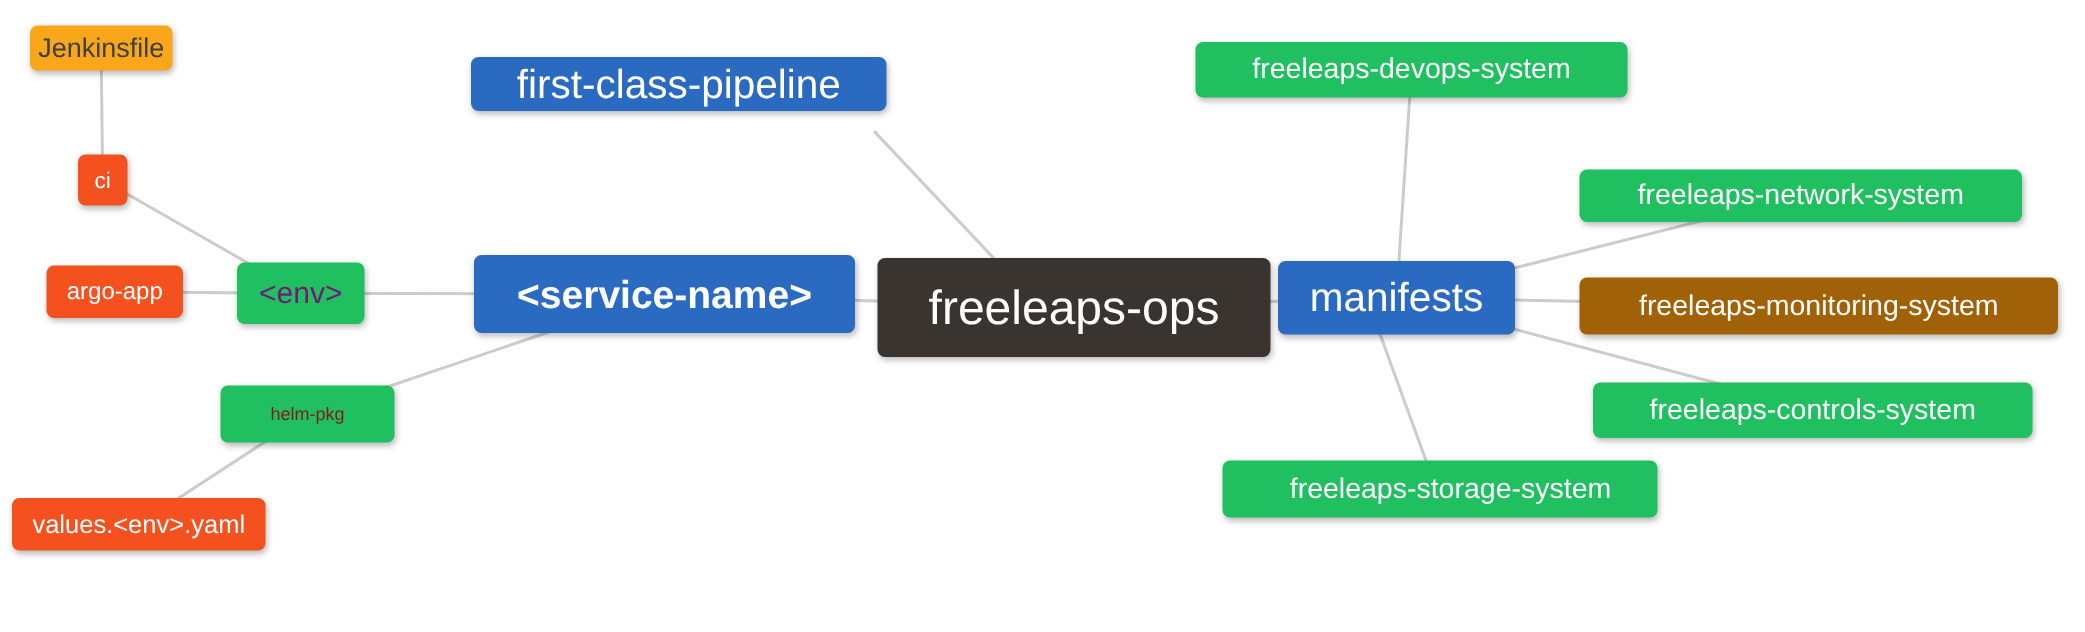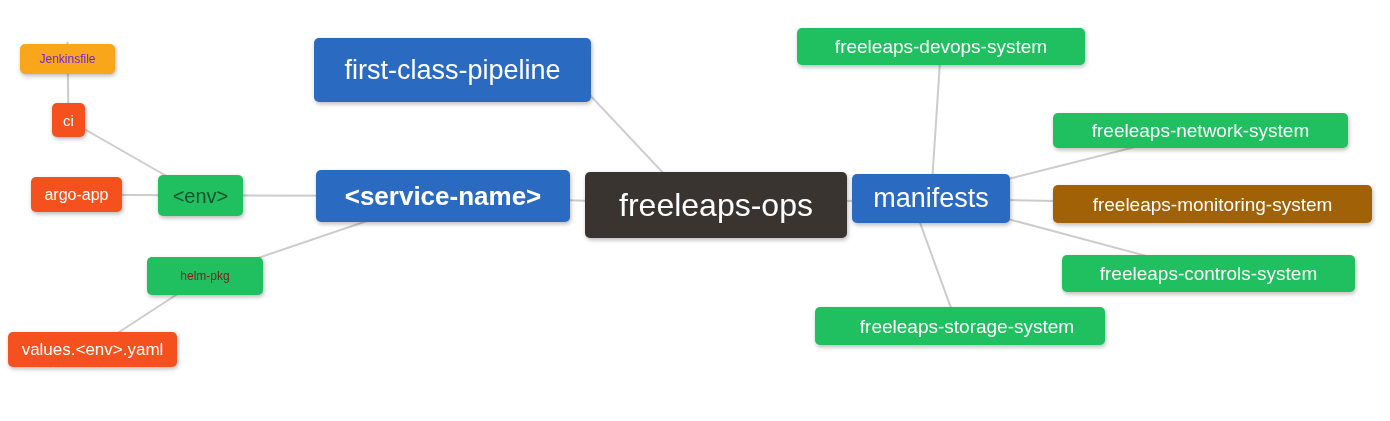--- a/index.html
+++ b/index.html
@@ -50,27 +50,27 @@
       <line stroke="#cccccc" stroke-width="2" x1="92.5" y1="349.5" x2="205" y2="276"></line>
       <line stroke="#cccccc" stroke-width="2" x1="582.69" y1="87.4" x2="663.6" y2="173.32"></line>
       <line stroke="#cccccc" stroke-width="2" x1="440.5" y1="196" x2="716" y2="205"></line>
       <line stroke="#cccccc" stroke-width="2" x1="716" y1="205" x2="931" y2="198.5"></line>
       <line stroke="#cccccc" stroke-width="2" x1="931" y1="198.5" x2="941" y2="46.5"></line>
       <line stroke="#cccccc" stroke-width="2" x1="931" y1="198.5" x2="1200.5" y2="130.5"></line>
       <line stroke="#cccccc" stroke-width="2" x1="931" y1="198.5" x2="1212.5" y2="204"></line>
       <line stroke="#cccccc" stroke-width="2" x1="931" y1="198.5" x2="1149.9" y2="256.85"></line>
       <line stroke="#cccccc" stroke-width="2" x1="918.36" y1="218.1" x2="951.3" y2="308.9"></line>
     </svg>
-<div class="node" style="left: 20px; top: 44px; width: 95px; height: 30px; font-size: 12px; background: rgb(249, 166, 26); color: #6d28d9;">Jenkinsfile</div>
+<div class="node" style="left: 20px; top: 17px; width: 95px; height: 30px; font-size: 18px; background: rgb(249, 166, 26); color: #404040;">Jenkinsfile</div>
     <div class="node" style="left: 52px; top: 103px; width: 33px; height: 34px; font-size: 15px; background: rgb(244, 81, 30); color: rgb(255, 255, 255);">ci</div>
     <div class="node" style="left: 31px; top: 177px; width: 91px; height: 35px; font-size: 16px; background: rgb(244, 81, 30); color: rgb(255, 255, 255);">argo-app</div>
-    <div class="node" style="left: 158px; top: 175px; width: 85px; height: 41px; font-size: 20px; background: rgb(32, 191, 95); color: #14532d;">&lt;env&gt;</div>
+    <div class="node" style="left: 158px; top: 175px; width: 85px; height: 41px; font-size: 20px; background: rgb(32, 191, 95); color: #701a75;">&lt;env&gt;</div>
     <div class="node" style="left: 147px; top: 257px; width: 116px; height: 38px; font-size: 12px; background: rgb(32, 191, 95); color: #7f1d1d;">helm-pkg</div>
     <div class="node" style="left: 8px; top: 332px; width: 169px; height: 35px; font-size: 17px; background: rgb(244, 81, 30); color: rgb(255, 255, 255);">values.&lt;env&gt;.yaml</div>
-    <div class="node" style="left: 314px; top: 38px; width: 277px; height: 64px; font-size: 27px; background: rgb(42, 107, 193); color: rgb(255, 255, 255);">first-class-pipeline</div>
+    <div class="node" style="left: 314px; top: 38px; width: 277px; height: 36px; font-size: 27px; background: rgb(42, 107, 193); color: rgb(255, 255, 255);">first-class-pipeline</div>
     <div class="node" style="left: 316px; top: 170px; width: 254px; height: 52px; font-size: 26px; background: rgb(42, 107, 193); color: rgb(255, 255, 255); font-weight: bold;">&lt;service-name&gt;</div>
     <div class="node" style="left: 585px; top: 172px; width: 262px; height: 66px; font-size: 32px; background: rgb(57, 52, 48); color: rgb(255, 255, 255);">freeleaps-ops</div>
     <div class="node" style="left: 852px; top: 174px; width: 158px; height: 49px; font-size: 27px; background: rgb(42, 107, 193); color: rgb(255, 255, 255);">manifests</div>
     <div class="node" style="left: 797px; top: 28px; width: 288px; height: 37px; font-size: 19px; background: rgb(32, 191, 95); color: rgb(255, 255, 255);">freeleaps-devops-system</div>
     <div class="node" style="left: 1053px; top: 113px; width: 295px; height: 35px; font-size: 19px; background: rgb(32, 191, 95); color: rgb(255, 255, 255);">freeleaps-network-system</div>
     <div class="node" style="left: 1053px; top: 185px; width: 319px; height: 38px; font-size: 19px; background: #a16207; color: rgb(255, 255, 255);">freeleaps-monitoring-system</div>
     <div class="node" style="left: 1062px; top: 255px; width: 293px; height: 37px; font-size: 19px; background: rgb(32, 191, 95); color: rgb(255, 255, 255);">freeleaps-controls-system</div>
     <div class="node" style="left: 815px; top: 307px; width: 290px; height: 38px; font-size: 19px; background: rgb(32, 191, 95); color: rgb(255, 255, 255); padding-left: 14px;">freeleaps-storage-system</div>
   </div>
 

